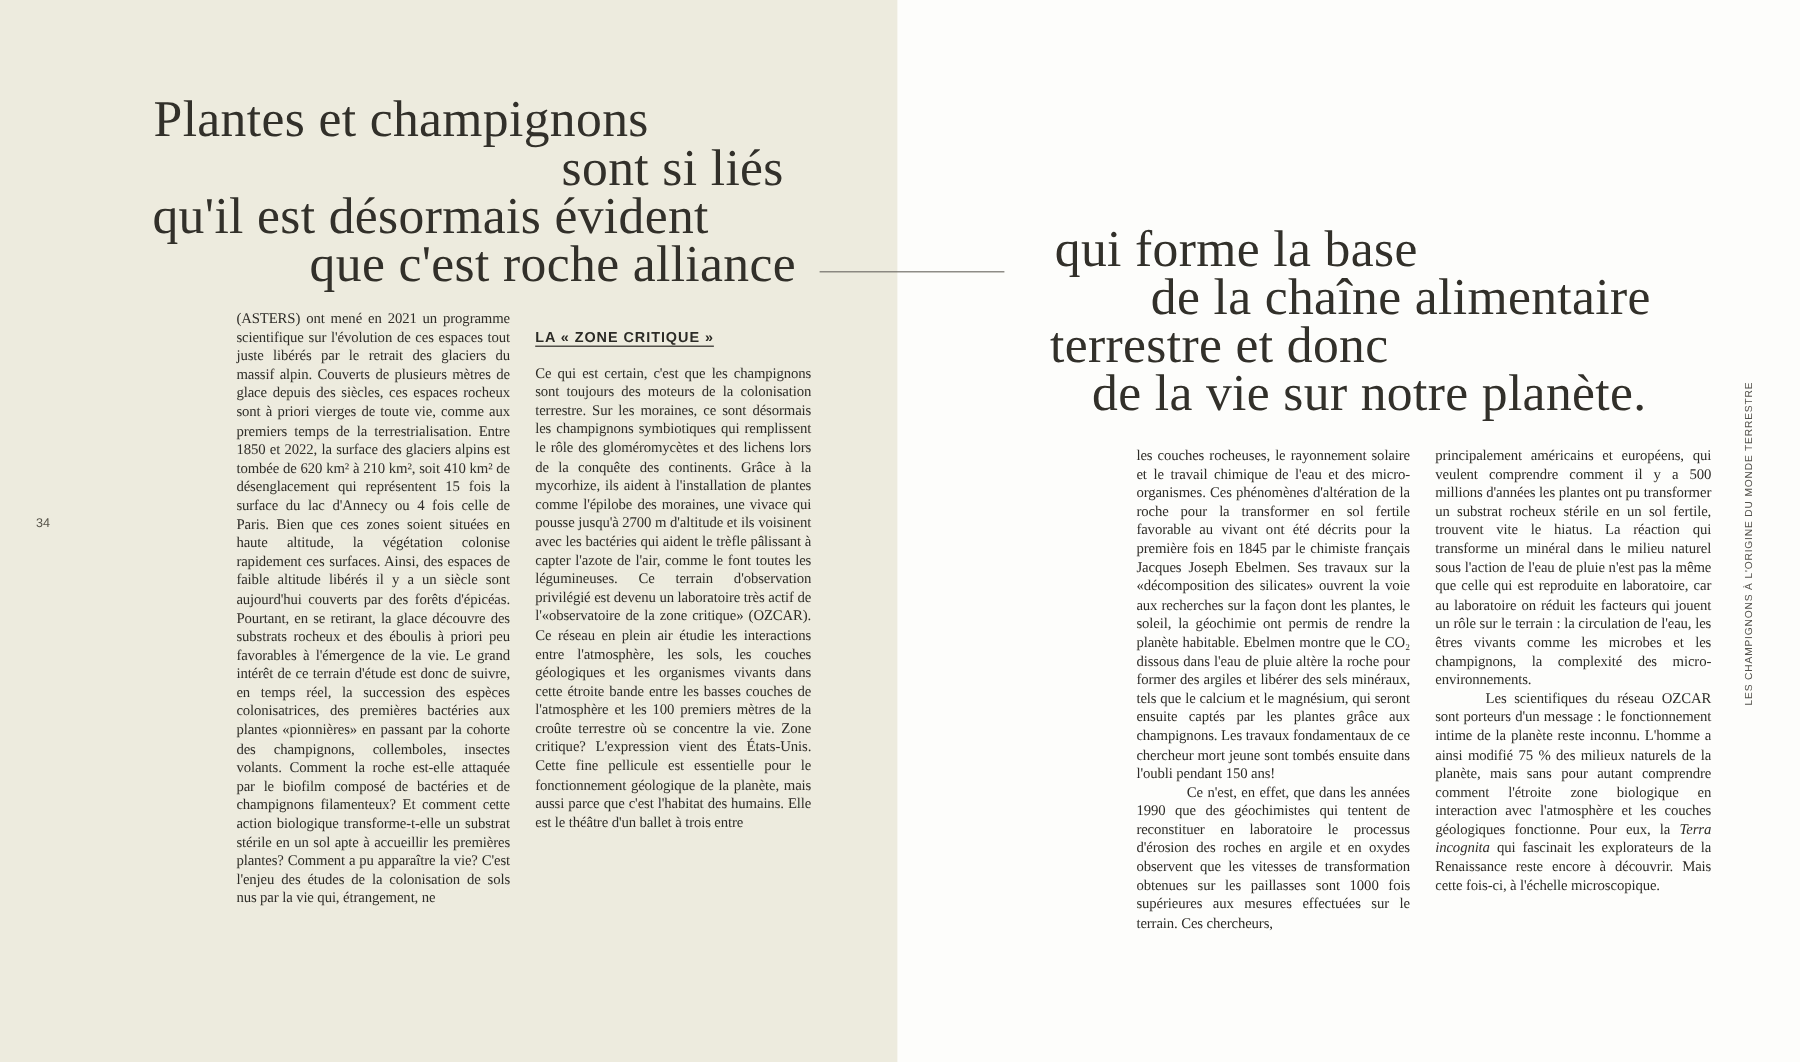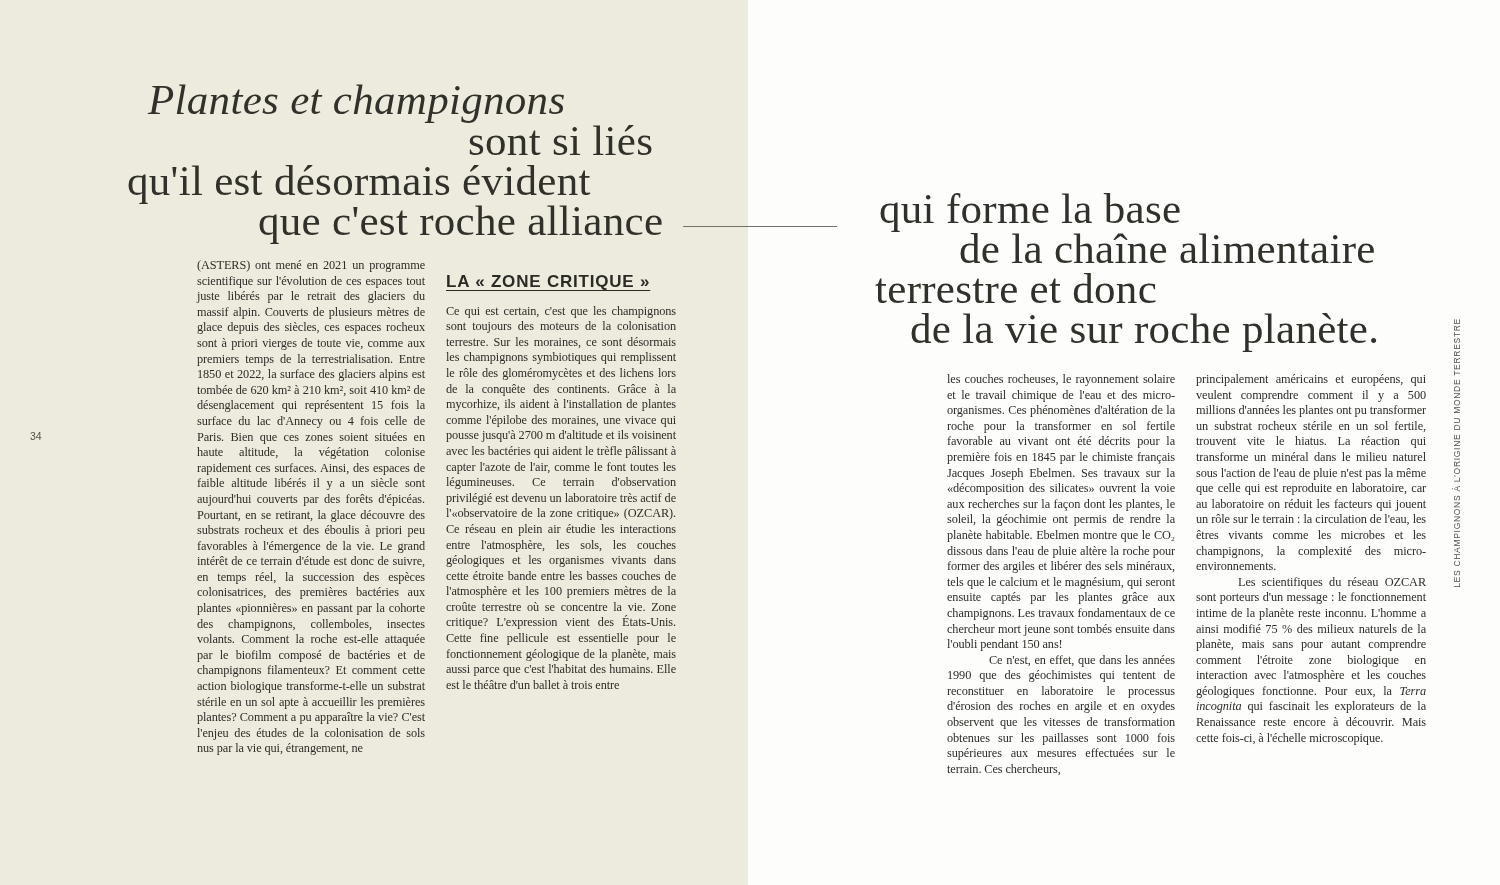--- a/index.html
+++ b/index.html
@@ -20,21 +20,21 @@
     position: absolute; left: 30px; top: 430px;
     font-family: "Liberation Sans", sans-serif;
     font-size: 10.5px; color: #565349;
   }
   .hl-line {
     position: absolute; white-space: nowrap;
     font-family: "Liberation Serif", "DejaVu Serif", serif;
     font-size: 43px; font-weight: 400; color: #32302a; letter-spacing: 0.3px;
     line-height: 1;
   }
-  .hl-l1 { left: 148px; top: 78px; font-style: italic; }
+  .hl-l1 { left: 128px; top: 78px; }
   .hl-l2 { left: 468px; top: 119px; }
   .hl-l3 { left: 127px; top: 159px; }
   .hl-l4 { left: 258px; top: 199px; }
   .hl-r1 { left: 879px; top: 187px; }
   .hl-r2 { left: 959px; top: 227px; }
   .hl-r3 { left: 875px; top: 267px; font-family: Liberation Serif, serif; }
   .hl-r4 { left: 910px; top: 307px; }
   .connector-rule {
     position: absolute; left: 683px; top: 226px; width: 154px; height: 1px;
     background: #73716a;
@@ -45,21 +45,21 @@
     color: #2e2c27;
   }
   .bodycol p { margin: 0; }
   .bodycol p.indent { text-indent: 42px; }
   .col-left-1  { left: 197px; top: 258px; width: 228px; }
   .col-left-2  { left: 446px; top: 258px; width: 230px; }
   .col-right-1 { left: 947px; top: 372px; width: 228px; }
   .col-right-2 { left: 1196px; top: 372px; width: 230px; }
   .section-heading {
     font-family: "Liberation Sans", sans-serif; font-weight: 700;
-    font-size: 17px; letter-spacing: 0.8px; color: #2b2a25;
+    font-size: 12px; letter-spacing: 0.8px; color: #2b2a25;
     text-decoration: underline; text-underline-offset: 3px;
     text-align: left; margin: 16px 0 14px 0; white-space: nowrap;
   }
   .vertical-head {
     position: absolute; left: 1452px; top: 318px;
     writing-mode: vertical-rl; transform: rotate(180deg);
     font-family: "Liberation Sans", sans-serif;
     font-size: 8.5px; letter-spacing: 0.7px; color: #52504a;
     white-space: nowrap;
   }
@@ -80,21 +80,21 @@
   <div class="hl-line hl-l3">qu'il est désormais évident</div>
   <div class="hl-line hl-l4">que c'est roche alliance</div>
 </div>
 
 <div class="connector-rule"></div>
 
 <div>
   <div class="hl-line hl-r1">qui forme la base</div>
   <div class="hl-line hl-r2">de la chaîne alimentaire</div>
   <div class="hl-line hl-r3">terrestre et donc</div>
-  <div class="hl-line hl-r4">de la vie sur roche planète.</div>
+  <div class="hl-line hl-r4">de la vie sur notre planète.</div>
 </div>
 
 <div class="bodycol col-left-1">
   <p>(ASTERS) ont mené en 2021 un programme scientifique sur l'évolution de ces espaces tout juste libérés par le retrait des glaciers du massif alpin. Couverts de plusieurs mètres de glace depuis des siècles, ces espaces rocheux sont à priori vierges de toute vie, comme aux premiers temps de la terrestrialisation. Entre 1850 et 2022, la surface des glaciers alpins est tombée de 620 km² à 210 km², soit 410 km² de désenglacement qui représentent 15 fois la surface du lac d'Annecy ou 4 fois celle de Paris. Bien que ces zones soient situées en haute altitude, la végétation colonise rapidement ces surfaces. Ainsi, des espaces de faible altitude libérés il y a un siècle sont aujourd'hui couverts par des forêts d'épicéas. Pourtant, en se retirant, la glace découvre des substrats rocheux et des éboulis à priori peu favorables à l'émergence de la vie. Le grand intérêt de ce terrain d'étude est donc de suivre, en temps réel, la succession des espèces colonisatrices, des premières bactéries aux plantes «pionnières» en passant par la cohorte des champignons, collemboles, insectes volants. Comment la roche est-elle attaquée par le biofilm composé de bactéries et de champignons filamenteux? Et comment cette action biologique transforme-t-elle un substrat stérile en un sol apte à accueillir les premières plantes? Comment a pu apparaître la vie? C'est l'enjeu des études de la colonisation de sols nus par la vie qui, étrangement, ne</p>
 </div>
 
 <div class="bodycol col-left-2">
   <div class="section-heading">LA « ZONE CRITIQUE »</div>
   <p>Ce qui est certain, c'est que les champignons sont toujours des moteurs de la colonisation terrestre. Sur les moraines, ce sont désormais les champignons symbiotiques qui remplissent le rôle des gloméromycètes et des lichens lors de la conquête des continents. Grâce à la mycorhize, ils aident à l'installation de plantes comme l'épilobe des moraines, une vivace qui pousse jusqu'à 2700 m d'altitude et ils voisinent avec les bactéries qui aident le trèfle pâlissant à capter l'azote de l'air, comme le font toutes les légumineuses. Ce terrain d'observation privilégié est devenu un laboratoire très actif de l'«observatoire de la zone critique» (OZCAR). Ce réseau en plein air étudie les interactions entre l'atmosphère, les sols, les couches géologiques et les organismes vivants dans cette étroite bande entre les basses couches de l'atmosphère et les 100 premiers mètres de la croûte terrestre où se concentre la vie. Zone critique? L'expression vient des États-Unis. Cette fine pellicule est essentielle pour le fonctionnement géologique de la planète, mais aussi parce que c'est l'habitat des humains. Elle est le théâtre d'un ballet à trois entre</p>
 </div>

